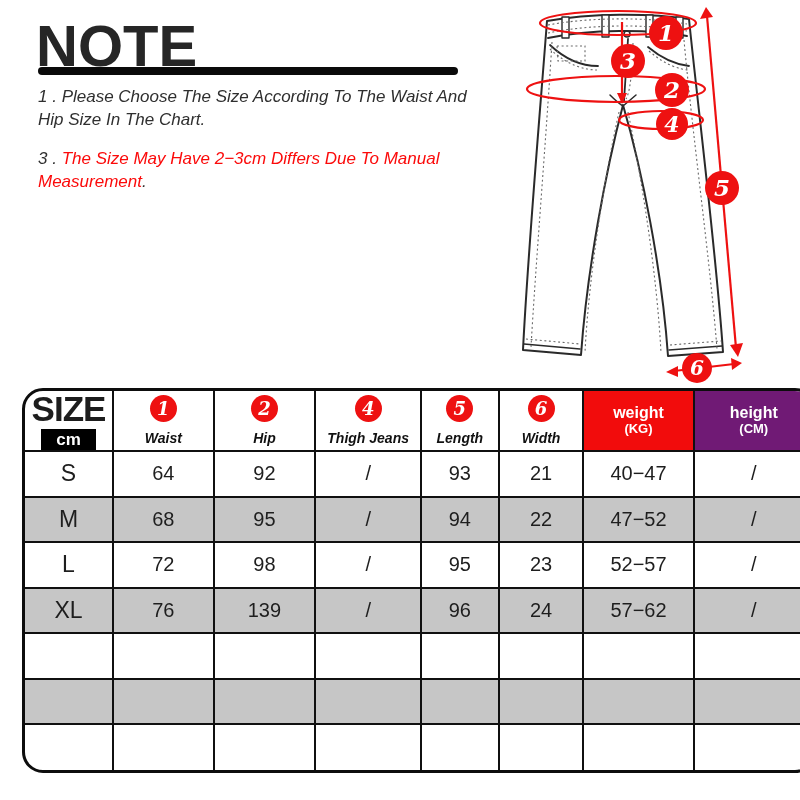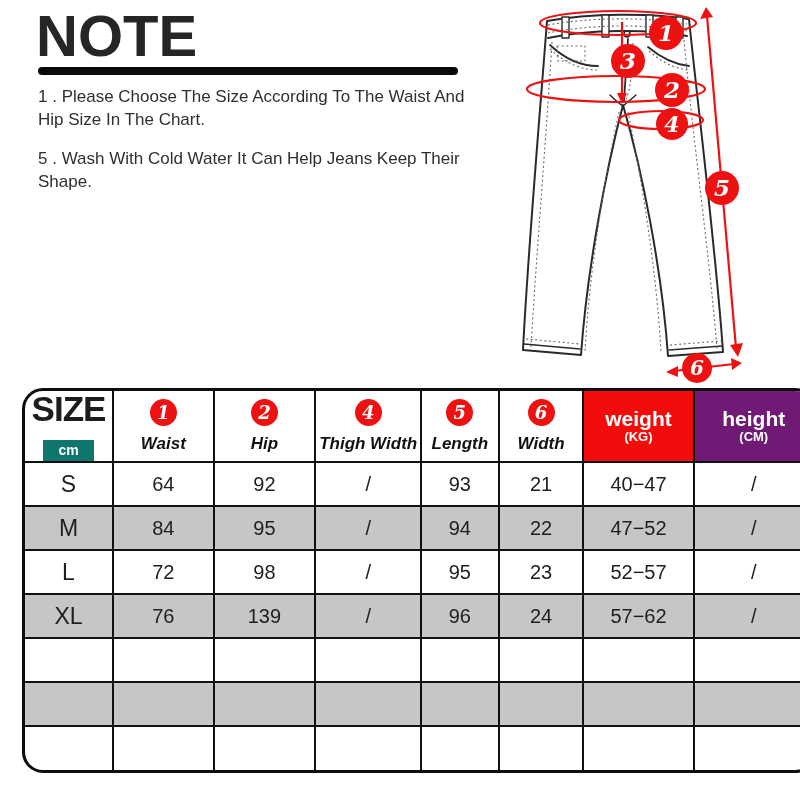--- a/index.html
+++ b/index.html
@@ -1,69 +1,69 @@
 <!DOCTYPE html>
 <html><head>
 <meta charset="utf-8">
 <style>
   html,body{margin:0;padding:0;background:#fff;}
   body{width:800px;height:800px;position:relative;overflow:hidden;
        font-family:"Liberation Sans","DejaVu Sans",sans-serif;color:#1e1e1e;}
 
   
-  .note-title{position:absolute;left:36px;top:2px;font-size:58px;font-weight:bold;
+  .note-title{position:absolute;left:36px;top:12px;font-size:58px;font-weight:bold;
               color:#262626;letter-spacing:0;}
   .divider{position:absolute;left:38px;top:67px;width:420px;height:8px;
            background:#0a0a0a;border-radius:4px;}
-  .notes{position:absolute;left:38px;top:86px;width:447px;}
+  .notes{position:absolute;left:38px;top:86px;width:447px;font-style:italic;}
   .note{margin:0 0 17px 0;font-size:17px;line-height:1.33;color:#2f2f2f;}
   .note .red{color:#fb0a0a;}
 
   
   .diagram{position:absolute;left:490px;top:0;width:306px;height:386px;}
 
   
   .table-wrap{position:absolute;left:22px;top:388px;width:794px;height:385px;
               border:3px solid #0d0d0d;border-radius:21px;overflow:hidden;
               box-sizing:border-box;background:#fff;}
   table.size-table{width:100%;height:100%;border-collapse:collapse;border:hidden;
                    table-layout:fixed;}
   .size-table th,.size-table td{border:2px solid #101010;text-align:center;
                                 vertical-align:middle;padding:0;}
   thead tr{height:60px;}
   tbody tr{height:35px;}
   tbody tr:nth-child(even){background:#c6c6c6;}
   tbody td{font-size:20px;color:#1e1e1e;}
   tbody td.size-col{font-size:23px;}
   .size-title{font-size:35px;color:#1d1d1d;letter-spacing:-1px;line-height:1;}
-  .cm-badge{display:inline-block;background:#0f766e;color:#fff;font-weight:bold;
-            font-size:14px;line-height:21px;padding:0 15px;margin-top:14px;}
+  .cm-badge{display:inline-block;background:#000000;color:#fff;font-weight:bold;
+            font-size:17px;line-height:21px;padding:0 15px;margin-top:3px;}
   .circ{display:inline-block;width:27px;height:27px;border-radius:50%;
         background:#ee1111;color:#fff;font-family:"DejaVu Serif",serif;
         font-style:italic;font-weight:bold;font-size:18px;line-height:27px;
         text-align:center;}
-  .col-label{font-style:italic;font-weight:bold;font-size:17px;color:#111;
+  .col-label{font-style:italic;font-weight:bold;font-size:14px;color:#111;
              margin-top:8px;}
   th.bg-red{background:#f20c0c;}
   th.bg-blue{background:#701a75;}
-  .wh-label{color:#fff;font-weight:bold;font-size:21px;line-height:1.05;text-align:center;}
+  .wh-label{color:#fff;font-weight:bold;font-size:16px;line-height:1.05;text-align:center;}
   .wh-unit{color:#fff;font-weight:bold;font-size:13px;line-height:1.1;}
 </style>
 </head>
 <body>
 
 <div class="note-title">NOTE</div>
 <div class="divider"></div>
 <div class="notes">
   <p class="note"><span>1 . </span><span>Please Choose The Size According To The Waist And Hip Size In The Chart.</span><span></span></p>
 
 
-
-
-  <p class="note"><span>5 . </span><span>Wash With Cold Water It Can Help Jeans Keep Their Shape.</span><span></span></p>
+  <p class="note"><span>3 . </span><span class="red">The Size May Have 2−3cm Differs Due To Manual Measurement</span><span>.</span></p>
+
+
 </div>
 
 <svg class="diagram" viewBox="0 0 306 386" xmlns="http://www.w3.org/2000/svg">
 
   <g stroke="#2a2a2a" fill="none" stroke-width="2" stroke-linejoin="round" stroke-linecap="round">
     <path fill="#ffffff" d="M57,21 C100,13 160,13 199,19 C206,90 226,250 233,352 L178,356
              C172,270 152,170 133,105 C116,170 97,270 91,355 L33,350
              C38,250 51,100 57,21 Z"></path>
     <path d="M58,38 C100,29 160,29 197,36"></path>
     <rect x="72" y="17" width="7" height="21" fill="#fff" stroke-width="1.4"></rect>
@@ -147,21 +147,21 @@
         <th>
           <div><span class="circ">1</span></div>
           <div class="col-label">Waist</div>
         </th>
         <th>
           <div><span class="circ">2</span></div>
           <div class="col-label">Hip</div>
         </th>
         <th>
           <div><span class="circ">4</span></div>
-          <div class="col-label">Thigh Width</div>
+          <div class="col-label">Thigh Jeans</div>
         </th>
         <th>
           <div><span class="circ">5</span></div>
           <div class="col-label">Length</div>
         </th>
         <th>
           <div><span class="circ">6</span></div>
           <div class="col-label">Width</div>
         </th>
         <th class="bg-red">
@@ -181,21 +181,21 @@
     <td>92</td>
     <td>/</td>
     <td>93</td>
     <td>21</td>
     <td>40−47</td>
     <td>/</td>
   </tr>
 
   <tr>
     <td class="size-col">M</td>
-    <td>84</td>
+    <td>68</td>
     <td>95</td>
     <td>/</td>
     <td>94</td>
     <td>22</td>
     <td>47−52</td>
     <td>/</td>
   </tr>
 
   <tr>
     <td class="size-col">L</td>

